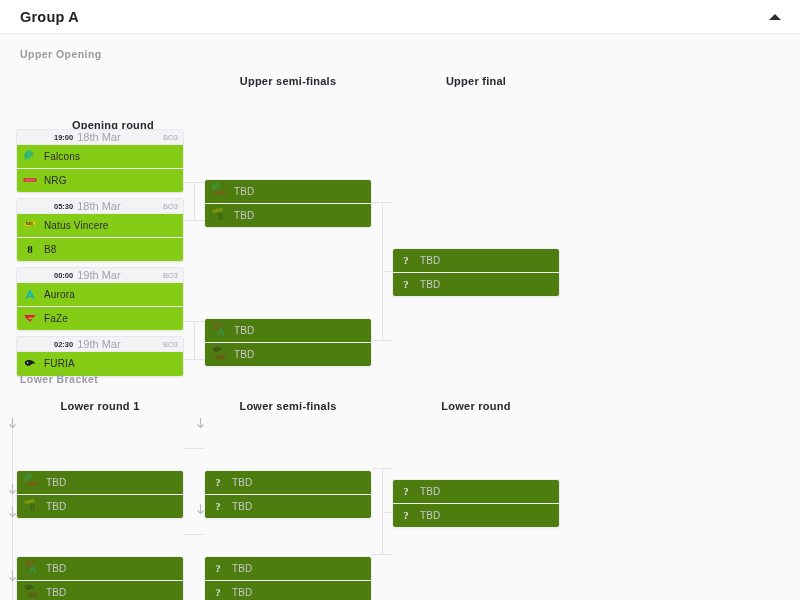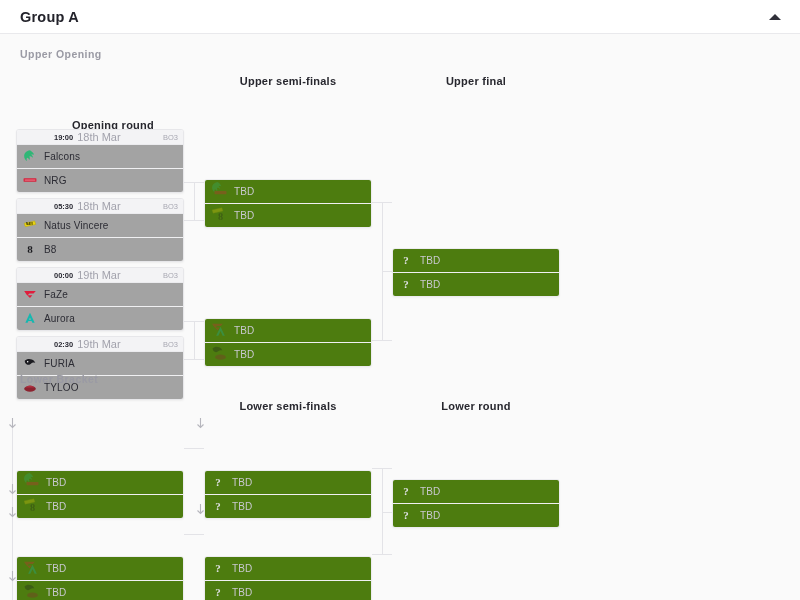--- a/index.html
+++ b/index.html
@@ -55,21 +55,21 @@
   .m-head {
     height: 15px; background: #f3f3f5; border-bottom: 1px solid #ebebee;
     display: flex; align-items: center; padding: 0 5px;
   }
   .m-time { font-size: 7.5px; font-weight: bold; color: #2a2a33; margin-left: 32px; }
   .m-date { font-size: 11px; color: #a2a2ac; margin-left: 4px; }
   .m-bo   { font-size: 7.5px; color: #a8a8b2; margin-left: auto; }
 
   .m-row {
     height: 23.5px; display: flex; align-items: center; padding: 0 6px;
-    border-bottom: 1px solid #f0f0f2; background: #a3a3a3;
+    border-bottom: 1px solid #f0f0f2; background: #84cc16;
   }
   .m-row:last-child { border-bottom: none; }
   .m-name { font-size: 10px; color: #2c2c34; margin-left: 7px; letter-spacing: .15px; }
   .m-row.tbd .m-name { color: #c9c9d0; }
   .m-row.faint { background: #4d7c0f; }
 
   
   .logo { width: 14px; height: 14px; position: relative; flex: 0 0 14px; }
   .logo svg { display: block; width: 14px; height: 14px; }
   .logo.dim { opacity: .30; }
@@ -190,125 +190,117 @@
 
     <div class="match" style="left:16px; top:233px;">
       <div class="m-head">
         <span class="m-time">00:00</span>
         <span class="m-date">19th Mar</span>
         <span class="m-bo">BO3</span>
       </div>
       <div class="m-row">
         <span class="logo">
           <svg viewBox="0 0 24 24">
-              <path d="M2 7h20l-4 4h-7l-3 3h8l-4 5-6-6z" fill="#e01d3c"></path>
-            </svg>
-        </span>
-        <span class="m-name">FaZe</span>
-      </div>
-      <div class="m-row">
-        <span class="logo">
-          <svg viewBox="0 0 24 24">
               <path d="M12 3l8 17h-4l-4-9-4 9H4z" fill="#14b8b0"></path>
               <path d="M7 15h10v2H7z" fill="#14b8b0"></path>
             </svg>
         </span>
         <span class="m-name">Aurora</span>
+      </div>
+      <div class="m-row">
+        <span class="logo">
+          <svg viewBox="0 0 24 24">
+              <path d="M2 7h20l-4 4h-7l-3 3h8l-4 5-6-6z" fill="#e01d3c"></path>
+            </svg>
+        </span>
+        <span class="m-name">FaZe</span>
       </div>
     </div>
 
     <div class="match" style="left:16px; top:302px;">
       <div class="m-head">
         <span class="m-time">02:30</span>
         <span class="m-date">19th Mar</span>
         <span class="m-bo">BO3</span>
       </div>
       <div class="m-row">
         <span class="logo">
           <svg viewBox="0 0 24 24">
               <path d="M3 8c3-3 8-4 12-2 3 1 5 3 6 6-3-1-5-1-7 1-2 2-5 3-8 1-2-1-3-4-3-6z" fill="#1b1b20"></path>
               <circle cx="8" cy="10" r="1.3" fill="#fff"></circle>
             </svg>
         </span>
         <span class="m-name">FURIA</span>
       </div>
-      <div class="m-row">
-        <span class="logo">
-          <svg viewBox="0 0 24 24">
+    </div>
+
+    <div class="match ghost" style="left:204px; top:145px;">
+      <div class="m-row tbd faint">
+        <span class="logo stack dim">
+          <svg class="a" viewBox="0 0 24 24">
+              <path d="M12 2c3 2 6 4 7 8-2-1-4-1-5 0 2 1 3 3 3 5-2-2-4-3-6-2 1 2 1 4 0 6-1-2-2-4-4-4-1 2-1 4 0 6-3-2-5-5-5-9 0-5 4-9 10-10z" fill="#2fb776"></path>
+            </svg>
+          <svg class="b" viewBox="0 0 24 24">
+              <rect x="1" y="9" width="22" height="6" rx="1" fill="#d7223c"></rect>
+            </svg>
+        </span>
+        <span class="m-name">TBD</span>
+      </div>
+      <div class="m-row tbd faint">
+        <span class="logo stack dim">
+          <svg class="a" viewBox="0 0 24 24">
+              <path d="M2 9l18-4 2 6-18 4z" fill="#e8d313" stroke="#b3a20c" stroke-width=".8"></path>
+            </svg>
+          <svg class="b" viewBox="0 0 24 24">
+              <text x="12" y="19" font-size="19" fill="#1c1c20" text-anchor="middle" font-family="serif" font-weight="bold">8</text>
+            </svg>
+        </span>
+        <span class="m-name">TBD</span>
+      </div>
+    </div>
+
+    <div class="match ghost" style="left:204px; top:284px;">
+      <div class="m-row tbd faint">
+        <span class="logo stack dim">
+          <svg class="a" viewBox="0 0 24 24">
+              <path d="M2 7h20l-4 4h-7l-3 3h8l-4 5-6-6z" fill="#e01d3c"></path>
+            </svg>
+          <svg class="b" viewBox="0 0 24 24">
+              <path d="M12 3l8 17h-4l-4-9-4 9H4z" fill="#14b8b0"></path>
+            </svg>
+        </span>
+        <span class="m-name">TBD</span>
+      </div>
+      <div class="m-row tbd faint">
+        <span class="logo stack dim">
+          <svg class="a" viewBox="0 0 24 24">
+              <path d="M3 8c3-3 8-4 12-2 3 1 5 3 6 6-3-1-5-1-7 1-2 2-5 3-8 1-2-1-3-4-3-6z" fill="#1b1b20"></path>
+            </svg>
+          <svg class="b" viewBox="0 0 24 24">
               <ellipse cx="12" cy="15" rx="10" ry="5" fill="#8c2330"></ellipse>
-              <path d="M5 13c2-5 12-5 14 0z" fill="#b03040"></path>
-            </svg>
-        </span>
-        <span class="m-name">TYLOO</span>
-      </div>
-    </div>
-
-    <div class="match ghost" style="left:204px; top:145px;">
-      <div class="m-row tbd faint">
-        <span class="logo stack dim">
-          <svg class="a" viewBox="0 0 24 24">
-              <path d="M12 2c3 2 6 4 7 8-2-1-4-1-5 0 2 1 3 3 3 5-2-2-4-3-6-2 1 2 1 4 0 6-1-2-2-4-4-4-1 2-1 4 0 6-3-2-5-5-5-9 0-5 4-9 10-10z" fill="#2fb776"></path>
-            </svg>
-          <svg class="b" viewBox="0 0 24 24">
-              <rect x="1" y="9" width="22" height="6" rx="1" fill="#d7223c"></rect>
-            </svg>
-        </span>
-        <span class="m-name">TBD</span>
-      </div>
-      <div class="m-row tbd faint">
-        <span class="logo stack dim">
-          <svg class="a" viewBox="0 0 24 24">
-              <path d="M2 9l18-4 2 6-18 4z" fill="#e8d313" stroke="#b3a20c" stroke-width=".8"></path>
-            </svg>
-          <svg class="b" viewBox="0 0 24 24">
-              <text x="12" y="19" font-size="19" fill="#1c1c20" text-anchor="middle" font-family="serif" font-weight="bold">8</text>
-            </svg>
-        </span>
-        <span class="m-name">TBD</span>
-      </div>
-    </div>
-
-    <div class="match ghost" style="left:204px; top:284px;">
-      <div class="m-row tbd faint">
-        <span class="logo stack dim">
-          <svg class="a" viewBox="0 0 24 24">
-              <path d="M2 7h20l-4 4h-7l-3 3h8l-4 5-6-6z" fill="#e01d3c"></path>
-            </svg>
-          <svg class="b" viewBox="0 0 24 24">
-              <path d="M12 3l8 17h-4l-4-9-4 9H4z" fill="#14b8b0"></path>
-            </svg>
-        </span>
-        <span class="m-name">TBD</span>
-      </div>
-      <div class="m-row tbd faint">
-        <span class="logo stack dim">
-          <svg class="a" viewBox="0 0 24 24">
-              <path d="M3 8c3-3 8-4 12-2 3 1 5 3 6 6-3-1-5-1-7 1-2 2-5 3-8 1-2-1-3-4-3-6z" fill="#1b1b20"></path>
-            </svg>
-          <svg class="b" viewBox="0 0 24 24">
-              <ellipse cx="12" cy="15" rx="10" ry="5" fill="#8c2330"></ellipse>
             </svg>
         </span>
         <span class="m-name">TBD</span>
       </div>
     </div>
 
     <div class="match ghost" style="left:392px; top:214px;">
       <div class="m-row tbd faint">
         <span class="qmark">?</span>
         <span class="m-name">TBD</span>
       </div>
       <div class="m-row tbd faint">
         <span class="qmark">?</span>
         <span class="m-name">TBD</span>
       </div>
     </div>
 
     <div class="bracket-label" style="left:20px; top:339px;">Lower Bracket</div>
 
+    <div class="round-title" style="left:16px; top:366px; width:168px;">Lower round 1</div>
     <div class="round-title" style="left:204px; top:366px; width:168px;">Lower semi-finals</div>
     <div class="round-title" style="left:392px; top:366px; width:168px;">Lower round</div>
 
     <div class="line v" style="left:12px; top:392px; height:175px;"></div>
     <div class="drop" style="left:8px; top:384px;">
       <svg width="9" height="12" viewBox="0 0 9 12">
           <path d="M4.5 0v9M1.5 6.5l3 3 3-3" stroke="#b6b6bd" stroke-width="1.1" fill="none"></path>
         </svg>
     </div>
     <div class="drop" style="left:8px; top:450px;">

